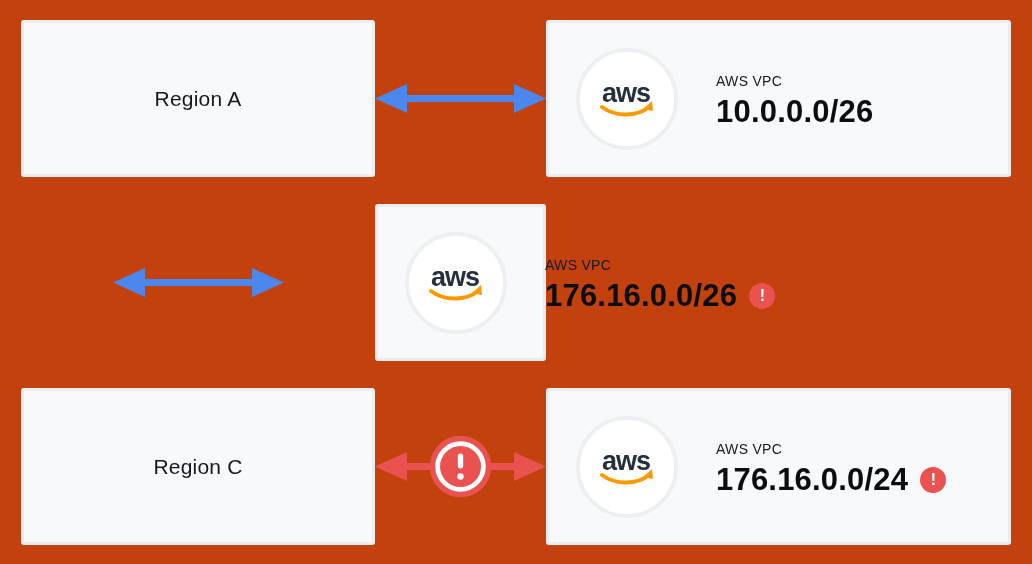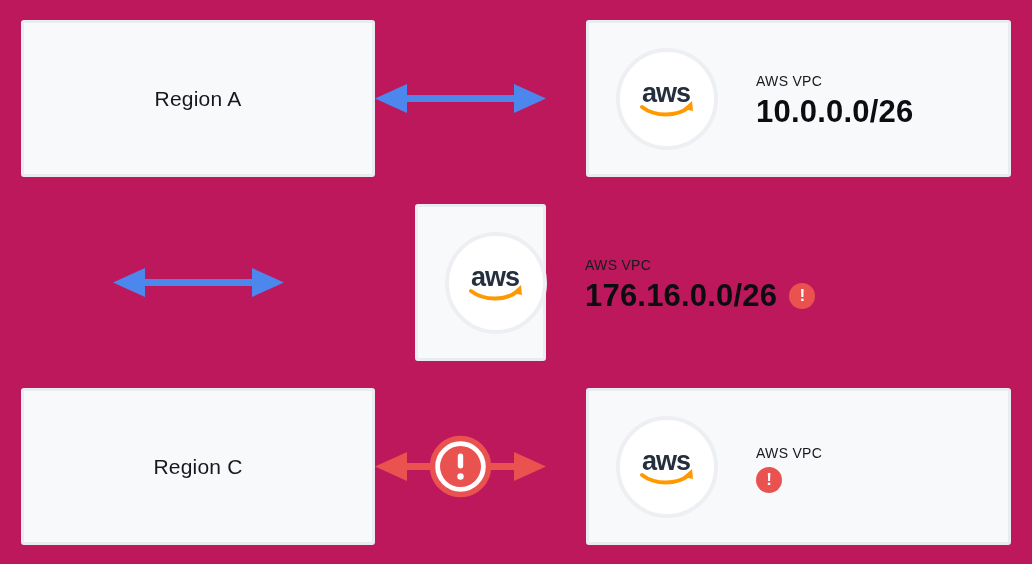--- a/index.html
+++ b/index.html
@@ -5,21 +5,21 @@
   * { margin: 0; padding: 0; box-sizing: border-box; }
   html, body { background: #ffffff; }
   body {
     font-family: "Liberation Sans", sans-serif;
     color: var(--text-dark, #15181e);
   }
   .canvas {
     position: relative;
     width: 1032px;
     height: 564px;
-    background: #be185d;
+    background: #c2410c;
     overflow: hidden;
   }
   .rows { padding-top: 20px; }
   .row {
     display: grid;
     grid-template-columns: 354px 171px 465px;
     height: 157px;
     margin-left: 21px;
     margin-right: 21px;
   }
@@ -48,21 +48,20 @@
   .link-ok { color: var(--arrow-blue, #4c87ee); }
   .link-warning { color: var(--warning-red, #ea5250); }
 
   .vpc-card {
     background: var(--box-bg, #f8f9fb);
     border: 3px solid var(--box-border, #e9ecf1);
     border-radius: 3px;
     display: flex;
     align-items: center;
     padding-left: 27px;
-    margin-left: 40px;
   }
   .aws-circle {
     width: 102px;
     height: 102px;
     border-radius: 50%;
     background: #ffffff;
     border: 4px solid #edeff3;
     display: flex;
     align-items: center;
     justify-content: center;
@@ -195,20 +194,21 @@
         <div class="aws-circle">
           <svg width="66" height="46" viewBox="0 0 66 46">
             <text x="32" y="26" text-anchor="middle" font-size="27" class="aws-logo-text">aws</text>
             <path class="aws-swoosh" d="M8 31 C 21 41, 43 41, 55 31" stroke-width="4" stroke-linecap="round"></path>
             <polygon class="aws-swoosh-tip" points="58,25 59,35 49,33"></polygon>
           </svg>
         </div>
         <div class="vpc-text">
           <span class="vpc-label">AWS VPC</span>
           <div class="cidr-line">
+            <span class="vpc-cidr">176.16.0.0/24</span>
             <span class="warning-badge">!</span>
           </div>
         </div>
       </div>
     </div>
 
   </div>
 </div>
 
 </body></html>

